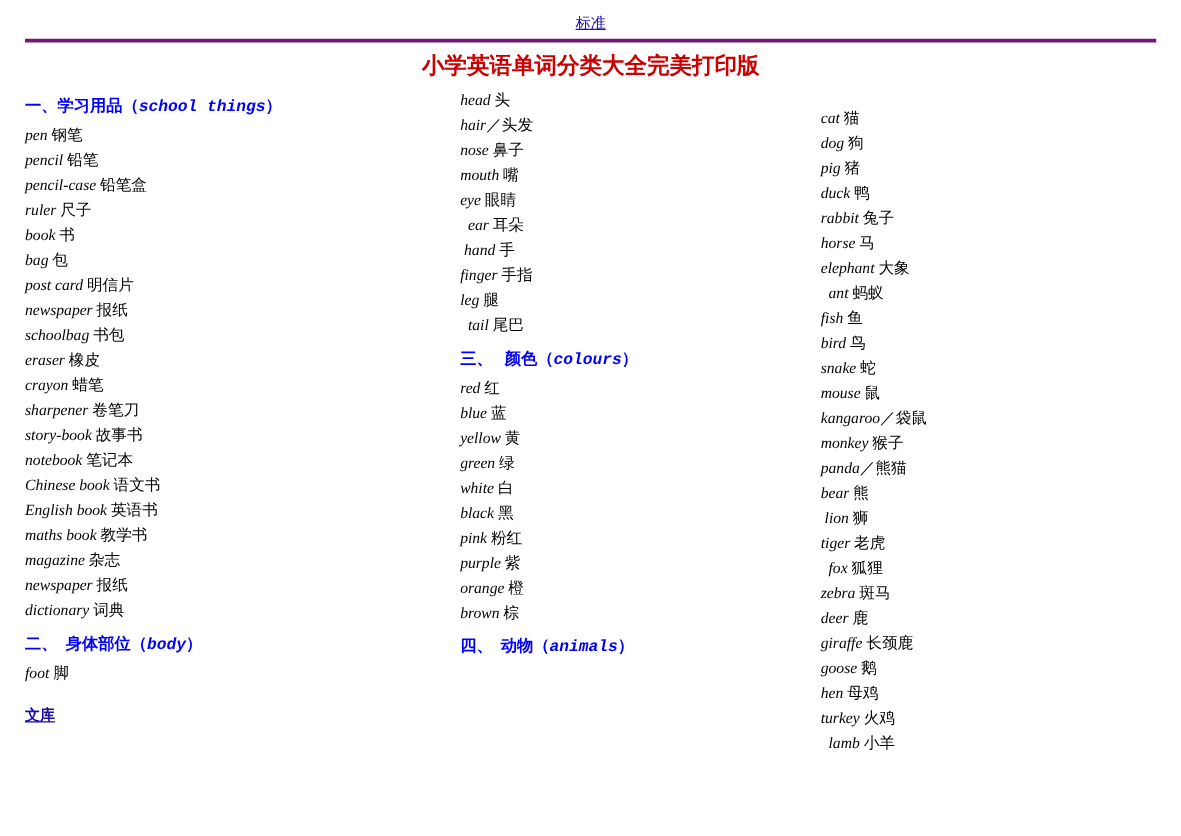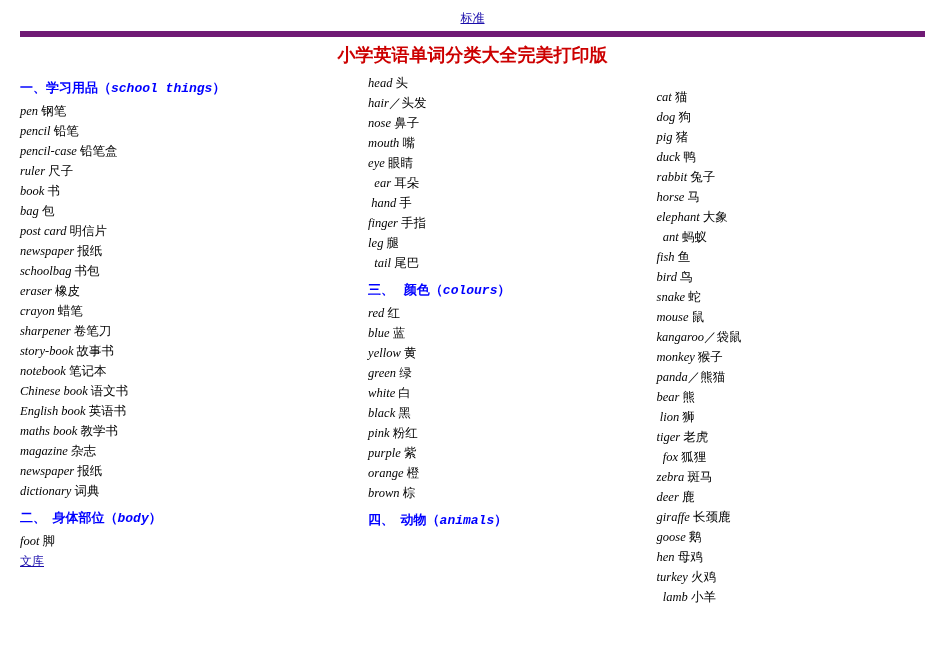--- a/index.html
+++ b/index.html
@@ -17,21 +17,21 @@
       padding: 0;
     }
     .page-container {
       width: 945px;
       min-height: 669px;
       background: #fff;
       padding: 10px 20px 20px 20px;
     }
     .top-bar {
       text-align: center;
-      border-bottom: 6px solid #701a75;
+      border-bottom: 3px solid #701a75;
       padding-bottom: 4px;
       margin-bottom: 6px;
     }
     .top-bar-text {
       color: #1a0dab;
       font-size: 12px;
       text-decoration: underline;
     }
     .main-title {
       text-align: center;
@@ -120,21 +120,21 @@
         <div class="item-row"><span class="en">magazine</span>  杂志</div>
         <div class="item-row"><span class="en">newspaper</span>  报纸</div>
         <div class="item-row"><span class="en">dictionary</span>   词典</div>
       </div>
       <div style="margin-top:8px;">
         <div class="section-header">
           二、&nbsp; 身体部位（<span class="en">body</span>）
         </div>
         <div class="item-row"><span class="en">foot</span>   脚</div>
       </div>
-      <div class="bottom-link" style="margin-top:2px;">文库</div>
+      <div class="bottom-link" style="margin-top:16px;font-weight:bold;">文库</div>
     </div>
 
     <div class="col" style="flex:0.9;">
       <div>
         <div class="item-row"><span class="en">head</span>  头</div>
         <div class="item-row"><span class="en">hair</span>／头发</div>
         <div class="item-row"><span class="en">nose</span>  鼻子</div>
         <div class="item-row"><span class="en">mouth</span>  嘴</div>
         <div class="item-row"><span class="en">eye</span> 眼睛</div>
         <div class="item-row">&nbsp;&nbsp;<span class="en">ear</span> 耳朵</div>

